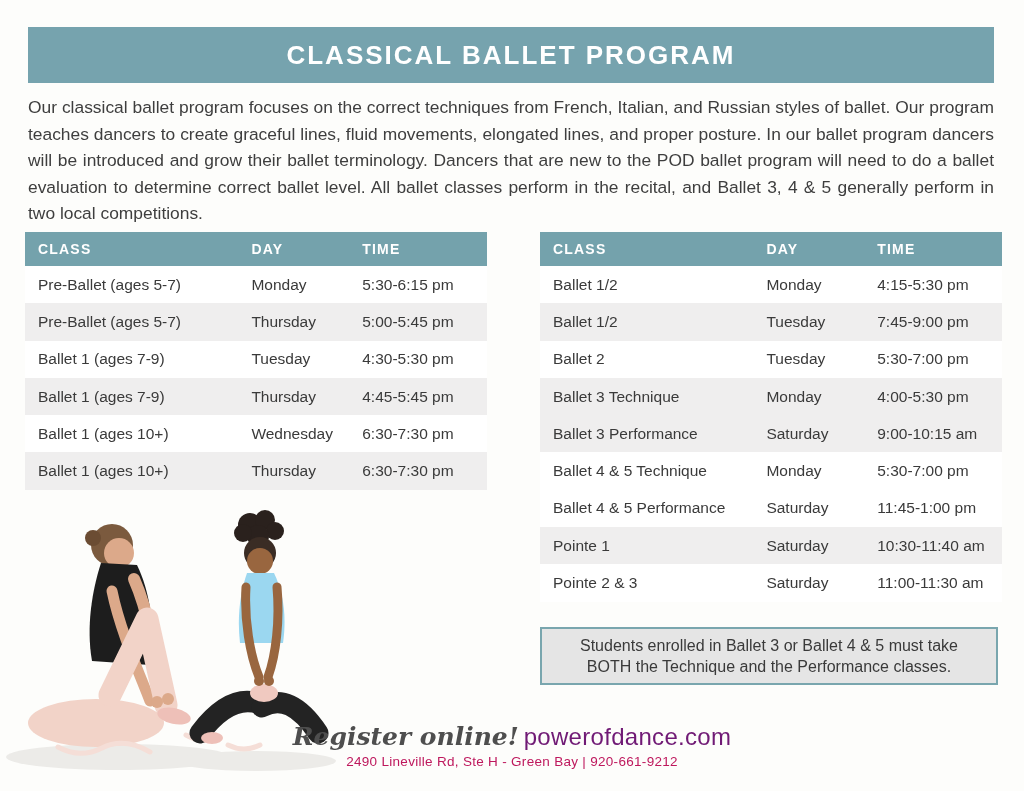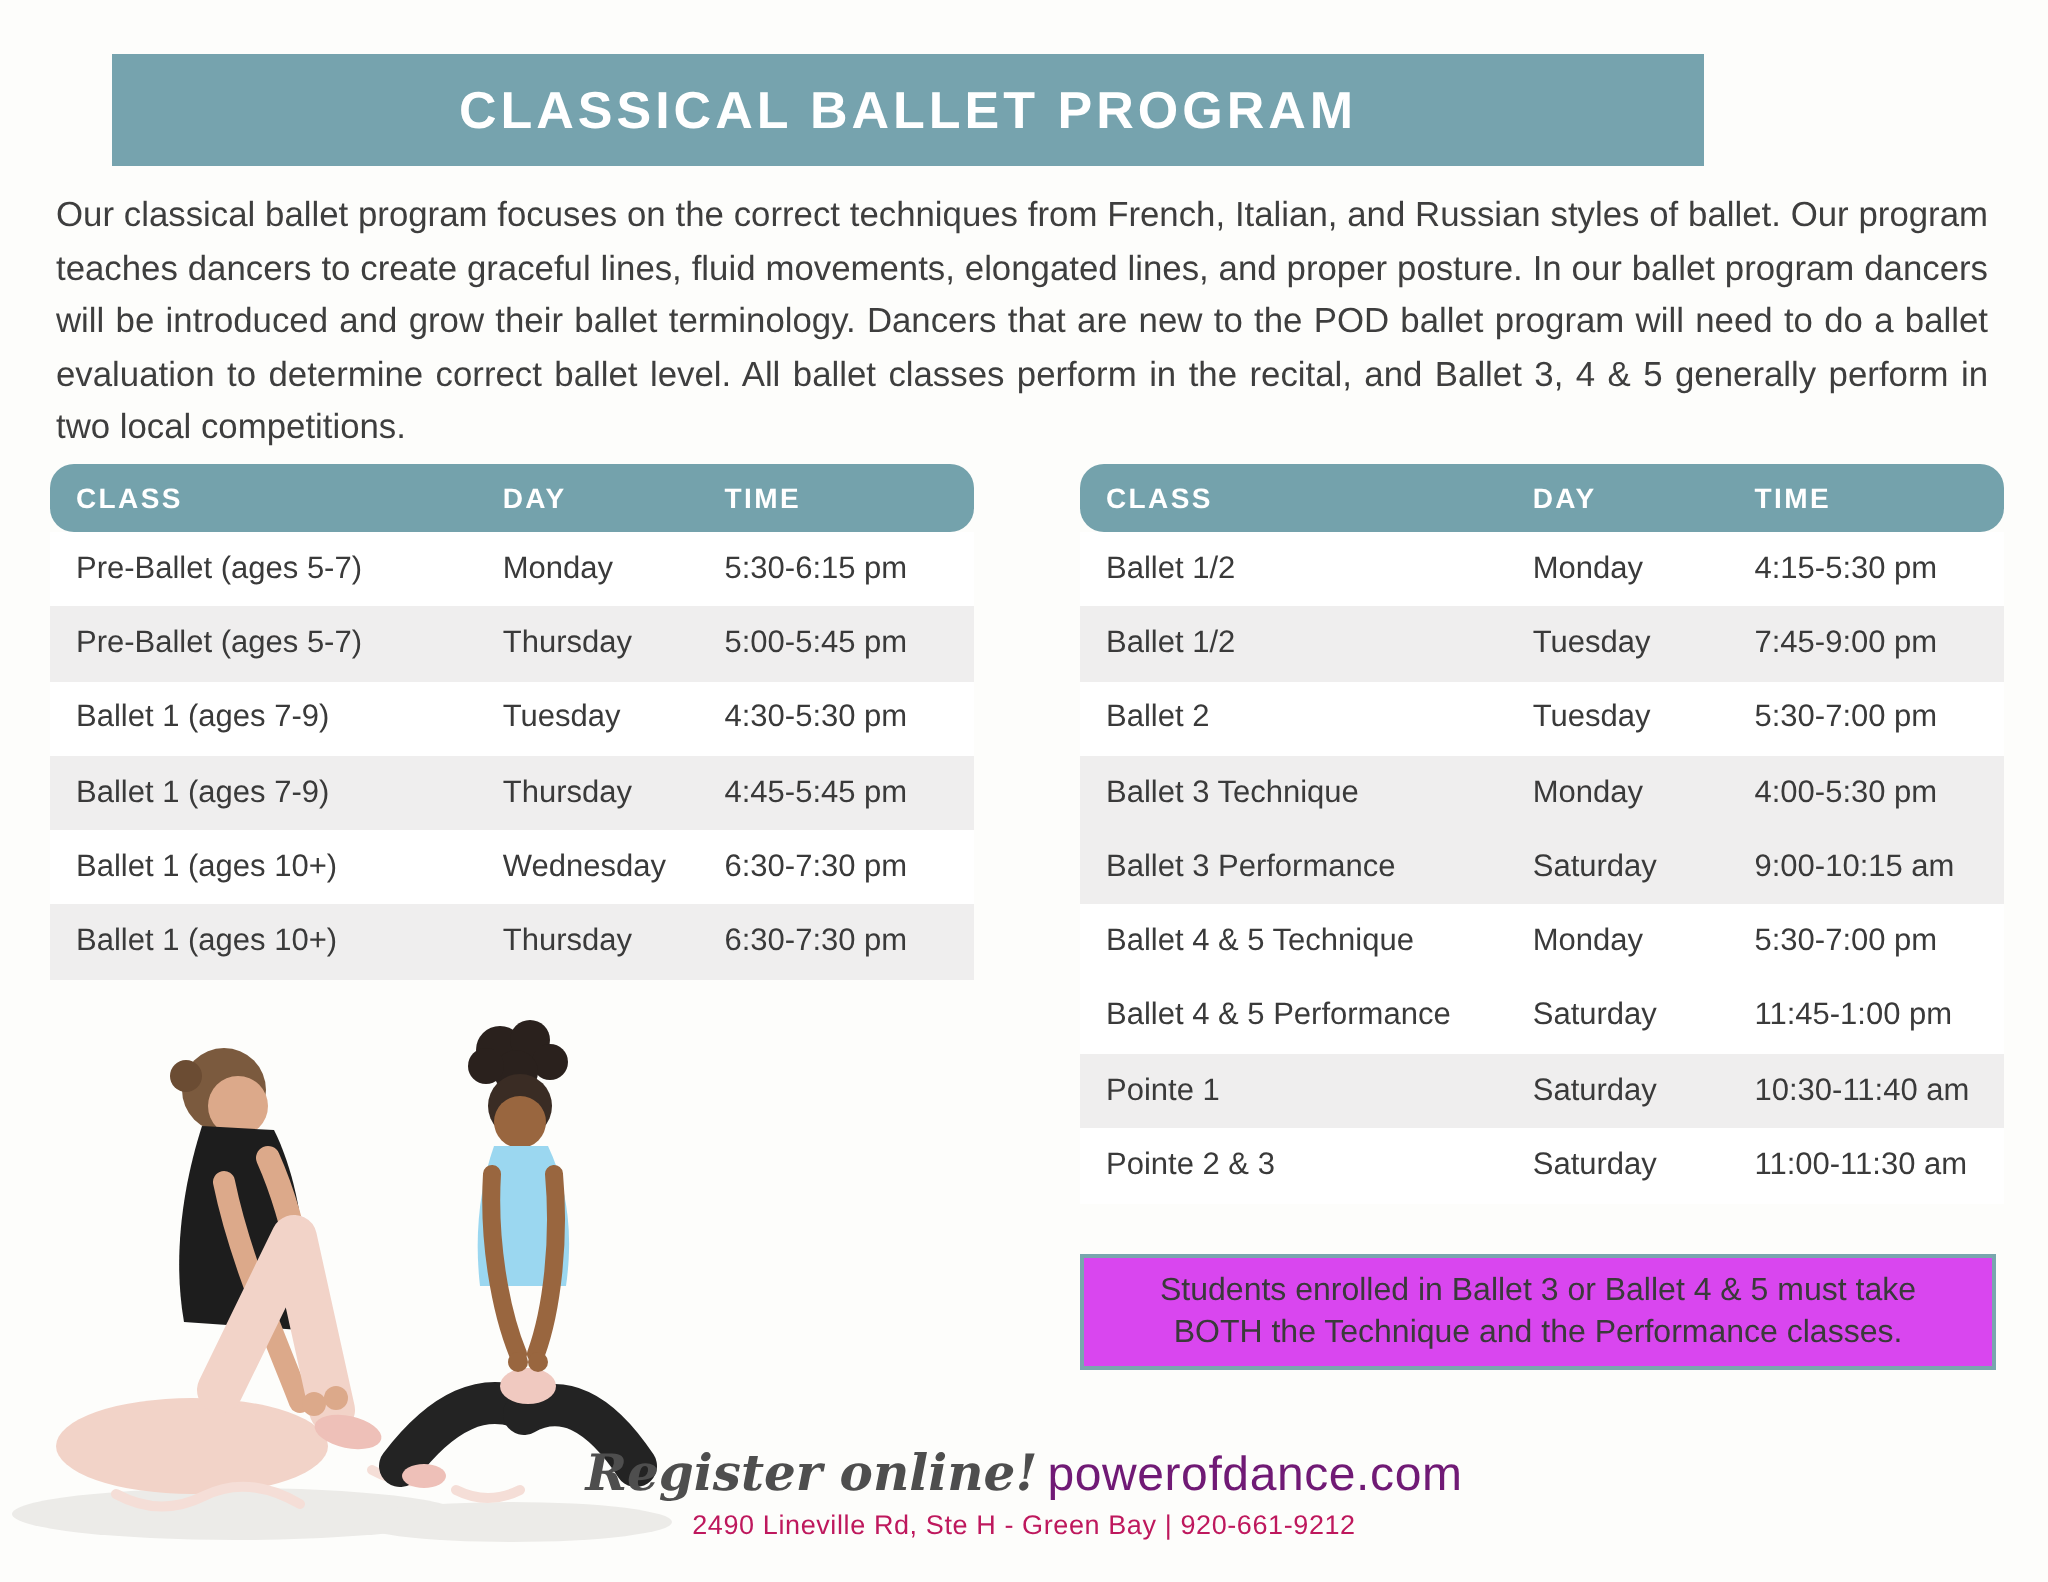--- a/index.html
+++ b/index.html
@@ -8,43 +8,43 @@
     background:#fdfdfb;
     font-family:"Liberation Sans",sans-serif;
     color:#3c3c3c;
     position:relative;
     overflow:hidden;
   }
   .page{position:absolute;inset:0;}
 
   
   .banner{
-    position:absolute;left:28px;top:27px;width:796px;height:56px;
+    position:absolute;left:28px;top:27px;width:966px;height:56px;
     background:#76a3ae;
-    display:flex;align-items:center;justify-content:center;margin-left:28px;
+    display:flex;align-items:center;justify-content:center;
   }
   .banner h1{
     margin:0;color:#ffffff;font-size:26px;font-weight:700;
     letter-spacing:2px;
   }
 
   
   .intro{
     position:absolute;left:28px;top:94px;width:966px;
     font-size:17.4px;line-height:26.6px;color:#3e3e3e;
     text-align:justify;margin:0;
   }
 
   
   .sched-table{position:absolute;width:462px;}
   .sched-table.left{left:25px;top:232px;}
   .sched-table.right{left:540px;top:232px;}
   .thead{
     background:#74a2ac;height:34px;
-    display:grid;grid-template-columns:49% 24% 27%;align-items:center;border-radius:12px;
+    display:grid;grid-template-columns:49% 24% 27%;align-items:center;
   }
   .thead span{
     color:#ffffff;font-weight:700;font-size:14px;letter-spacing:1.2px;
   }
   .row{
     height:37.3px;
     display:grid;grid-template-columns:49% 24% 27%;align-items:center;
     background:#ffffff;
   }
   .row.shaded{background:#efeeee;}
@@ -53,21 +53,21 @@
 
   
   .recital{
     position:absolute;left:313px;top:556px;width:200px;
     text-align:center;font-size:19px;line-height:26px;color:#3d3d3d;
   }
 
   
   .note-box{
     position:absolute;left:540px;top:627px;width:458px;height:58px;
-    border:2px solid #79a6ae;background:#d946ef;
+    border:2px solid #79a6ae;background:#e5e5e5;
     display:flex;align-items:center;justify-content:center;
     box-sizing:border-box;
   }
   .note-box p{
     margin:0;padding:0 18px;text-align:center;
     font-size:16px;line-height:21px;color:#3a3a3a;
   }
 
   
   .photo{position:absolute;left:0px;top:495px;width:340px;height:296px;}

